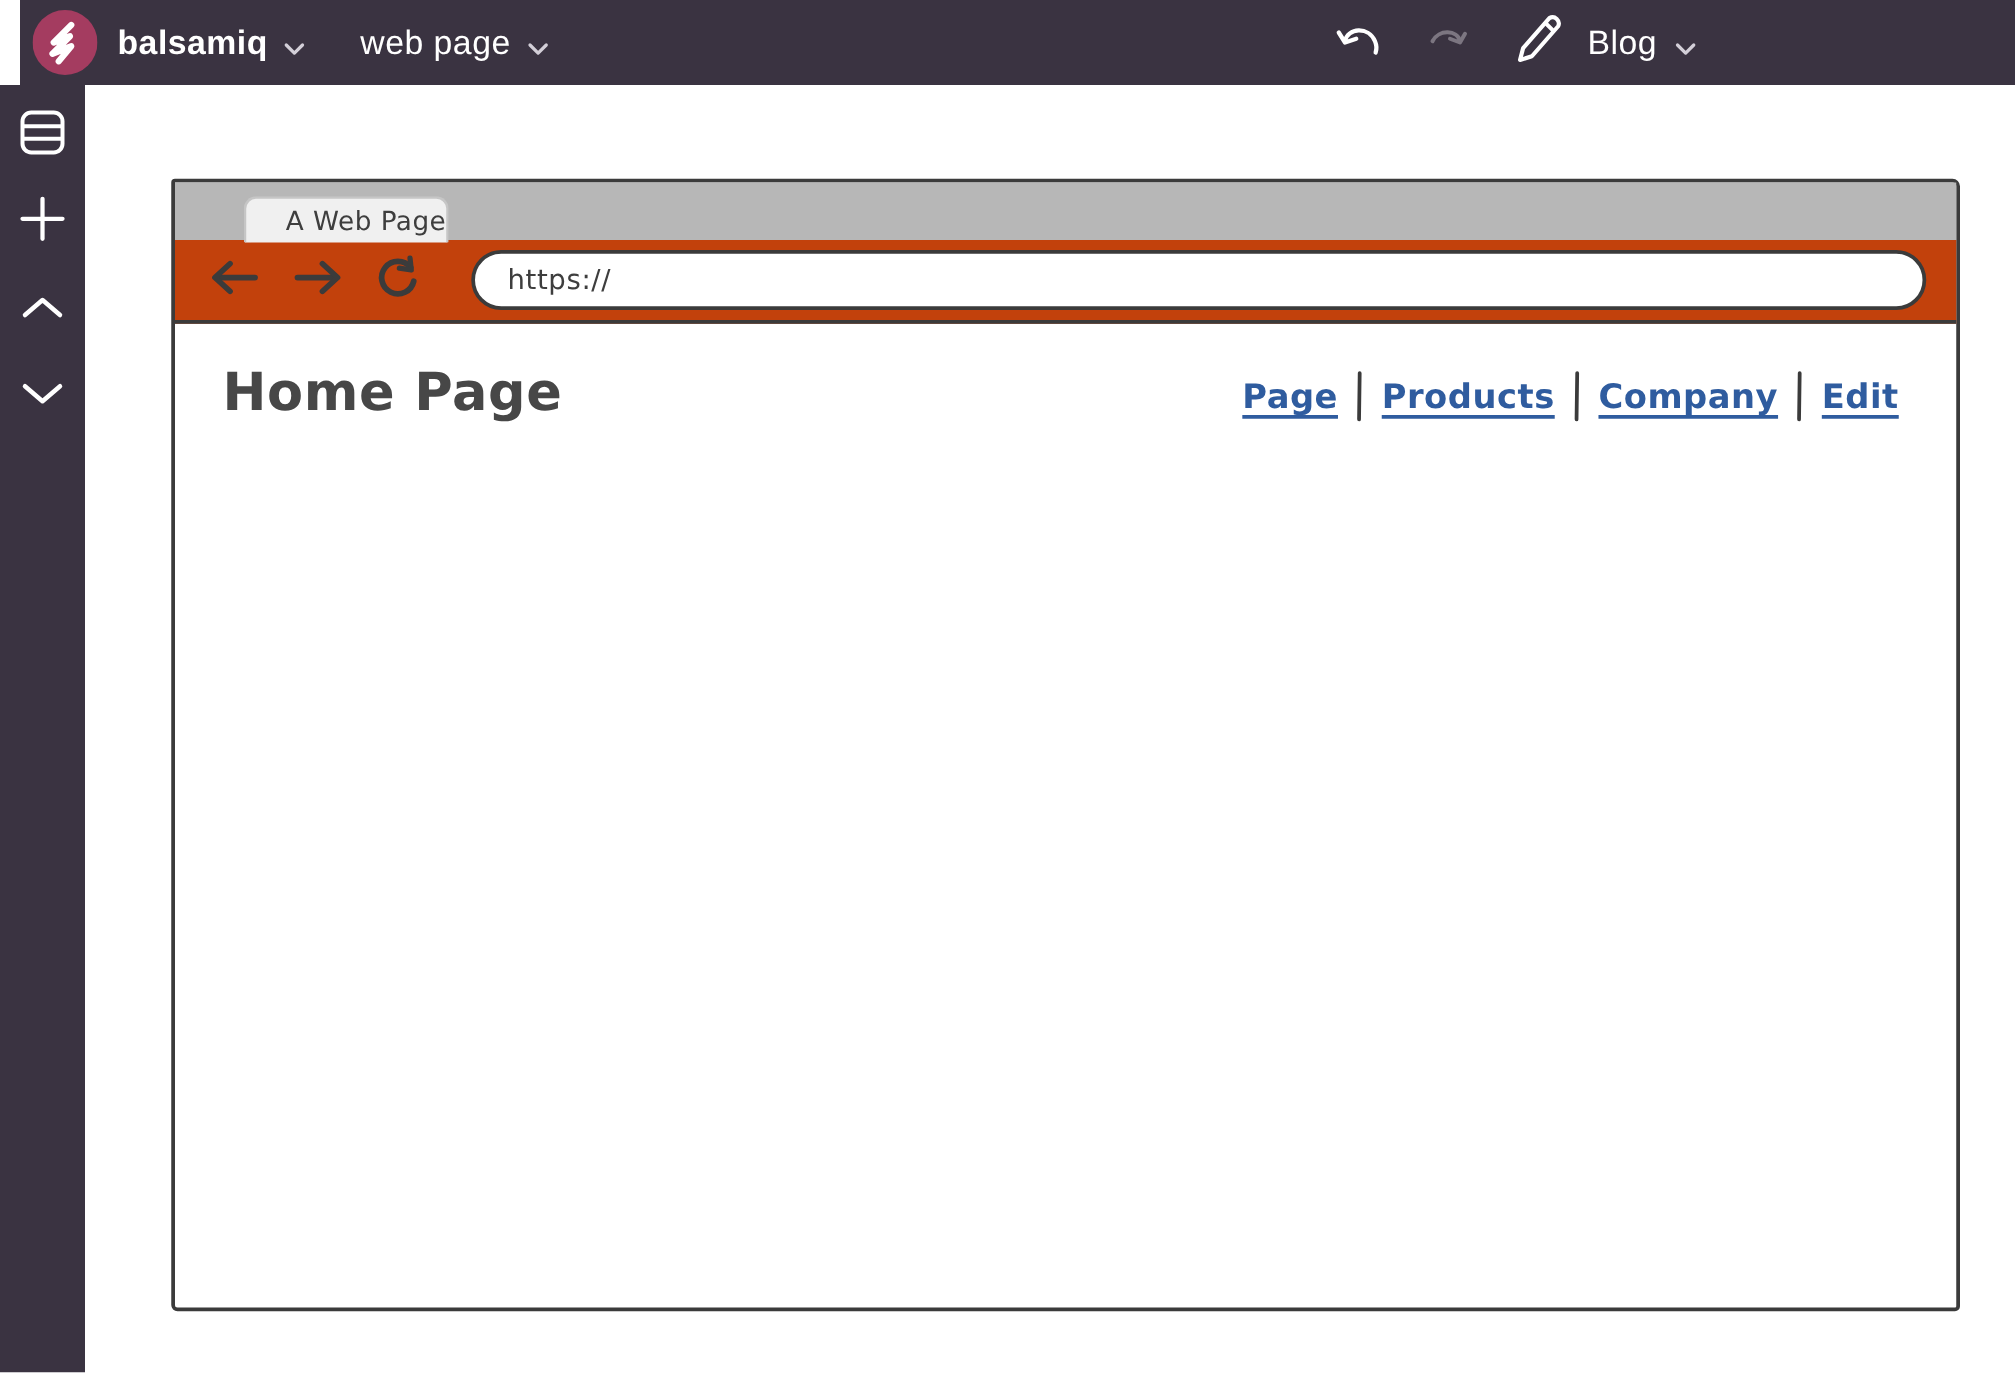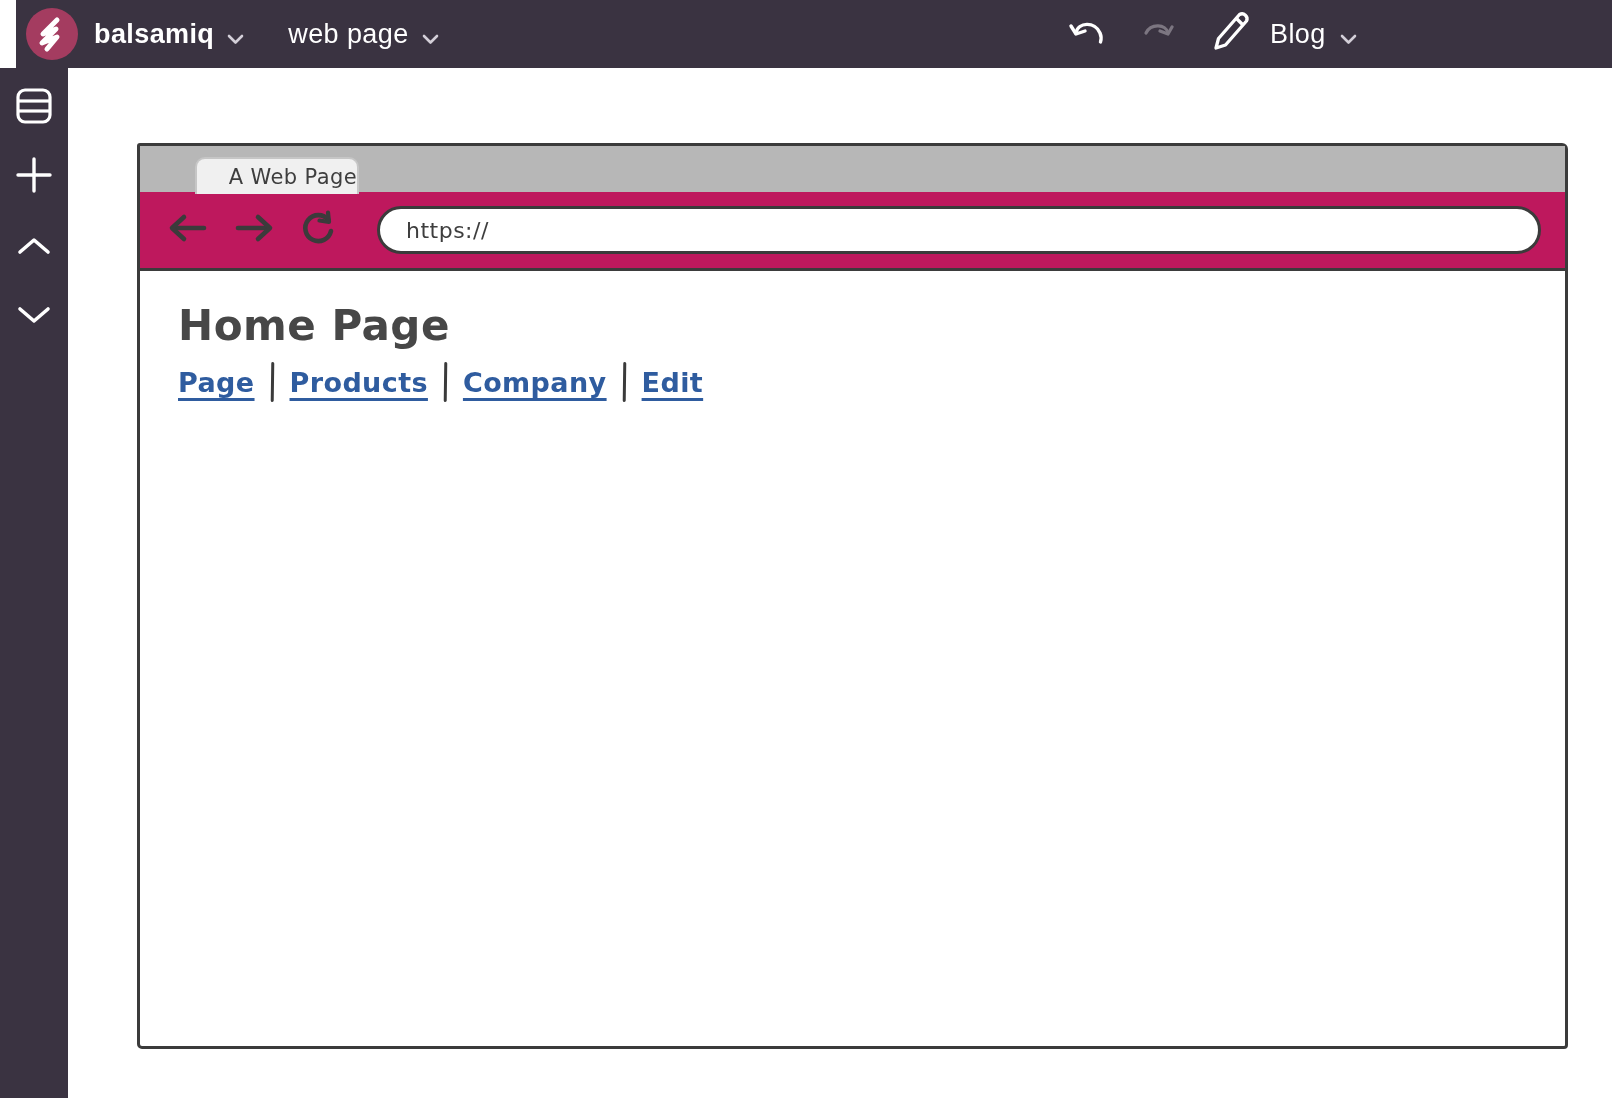--- a/index.html
+++ b/index.html
@@ -45,29 +45,29 @@
   .bwindow { position:absolute; left:69px; top:75px; width:1431px; height:906px;
              border:3px solid #3b3b3b; background:#fff;
              border-radius:3px 6px 4px 5px;
              font-family:"DejaVu Sans", sans-serif; }
   .bw-titlebar { position:relative; height:46px; background:#b7b7b7; }
   .bw-tab { position:absolute; left:55px; top:11px; width:164px; height:37px;
             background:#f0f0f0; border:2px solid #c6c6c6; border-bottom:none;
             border-radius:10px 10px 0 0; z-index:2;
             display:flex; align-items:center; justify-content:flex-end;
             font-size:21px; color:#3e3e3e; letter-spacing:.4px; cursor:pointer; }
-  .bw-toolbar { height:79px; background:#be185d; border-bottom:3px solid #3b3b3b;
+  .bw-toolbar { height:67px; background:#c2410c; border-bottom:3px solid #3b3b3b;
                 display:flex; align-items:center; padding:0 24px 0 27px; }
   .nav-ico { margin-right:24px; cursor:pointer; display:flex; align-items:center; }
   .url-field { flex:1; height:48px; margin-left:16px; background:#fff;
                border:3px solid #3b3b3b; border-radius:26px;
                display:flex; align-items:center; padding-left:26px;
                font-size:22px; color:#3e3e3e; letter-spacing:.5px; cursor:text; }
   .bw-content { display:flex; justify-content:space-between; align-items:flex-start;
-                padding:26px 46px 0 38px;flex-direction:column; }
+                padding:26px 46px 0 38px; }
   .page-title { font-size:42px; font-weight:600; color:#474747; letter-spacing:.5px;
                 margin-top:4px; }
   .wf-nav { display:flex; align-items:center; margin-top:12px; }
   .wf-link { font-size:27px; font-weight:600; color:#2f5c9f; text-decoration:underline;
              text-underline-offset:6px; text-decoration-thickness:2.5px;
              letter-spacing:.4px; cursor:pointer; }
   .navsep { width:3px; height:40px; background:#3b3b3b; margin:0 16px;
             border-radius:2px; transform:rotate(.8deg); }
 </style>
 </head>

